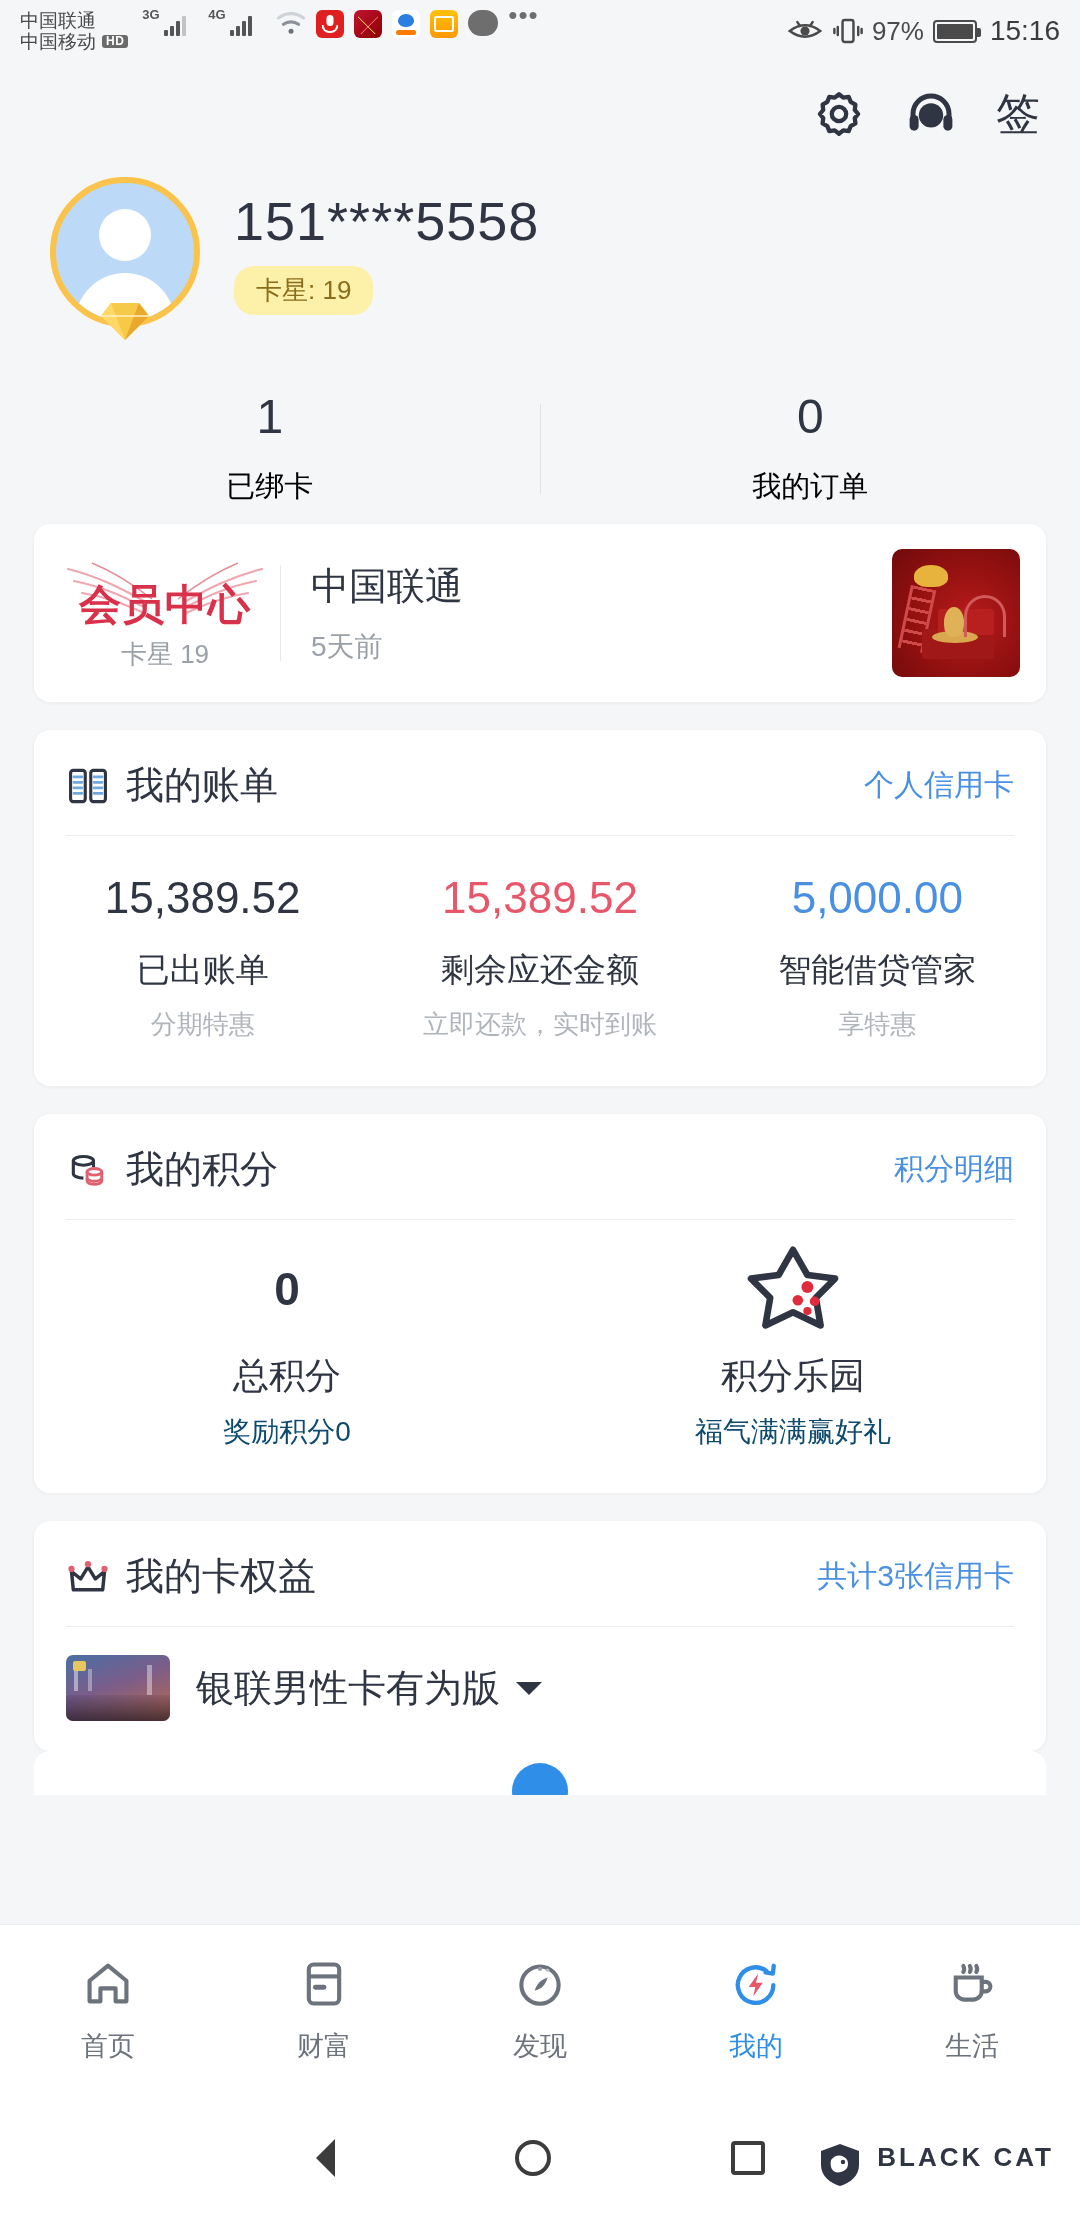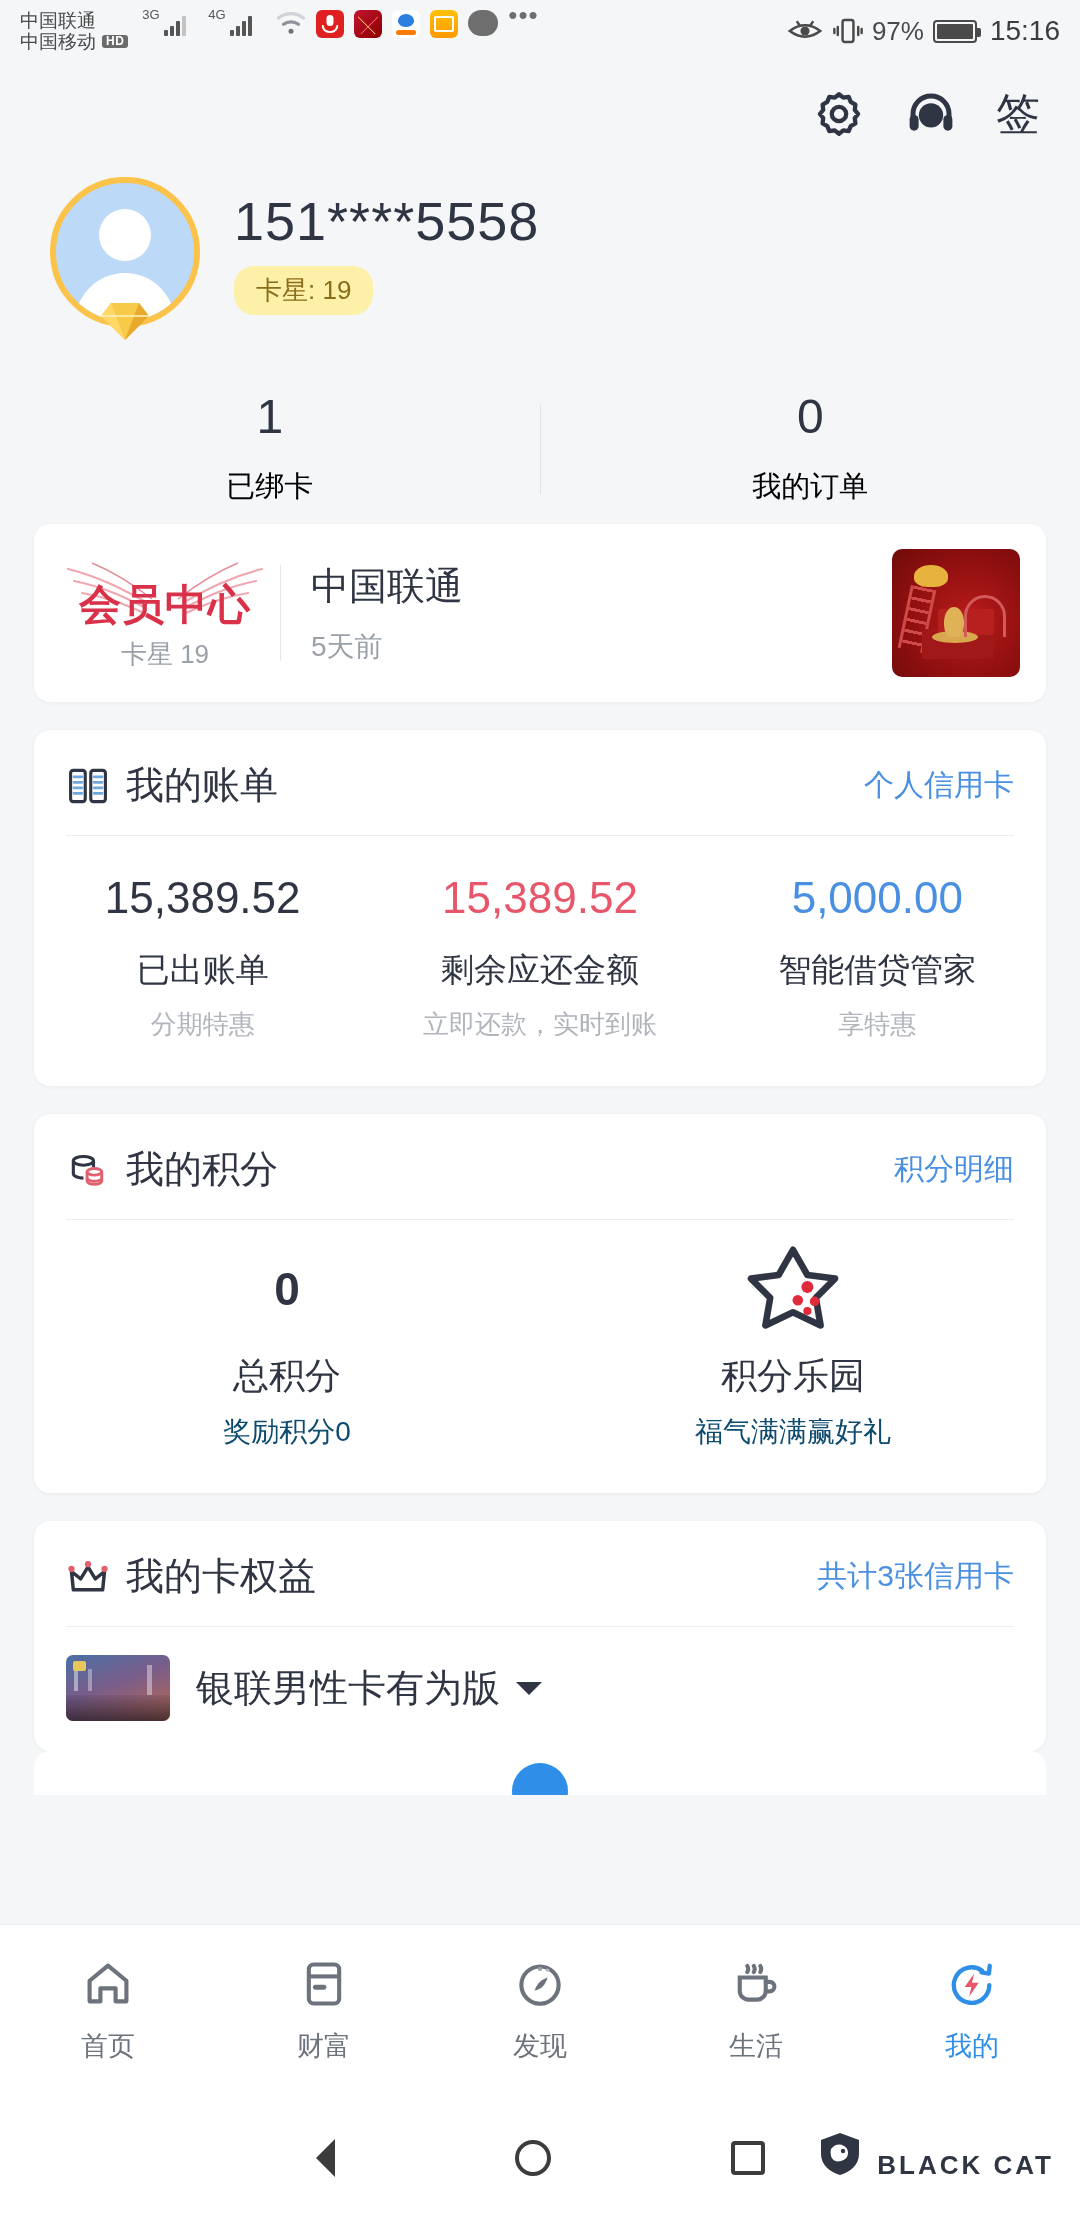--- a/index.html
+++ b/index.html
@@ -16,21 +16,21 @@
     padding:0 20px; background:#f5f6f8;
   }
   .sb-left { display:flex; align-items:flex-start; gap:10px; }
   .carriers { display:flex; flex-direction:column; line-height:1.12; }
   .carrier-row { display:flex; align-items:center; gap:6px; }
   .carrier-txt { font-size:19px; color:#4a4a4a; white-space:nowrap; }
   .hd-badge {
     font-size:12px; color:#fff; background:#6b6b6b;
     border-radius:3px; padding:0px 4px; font-weight:bold; letter-spacing:0.5px;
   }
-  .sig { display:flex; align-items:flex-end; gap:1px; position:relative; margin-left:4px;}
+  .sig { display:flex; align-items:flex-end; gap:1px; position:relative; margin-left:4px;font-weight:bold;}
   .sig .g { font-size:13px; color:#555; position:absolute; top:-3px; left:0; }
   .bars { display:flex; align-items:flex-end; gap:2px; margin-left:22px; }
   .bars i { width:4px; background:#555; display:block; border-radius:1px; }
   .bars i:nth-child(1){height:6px;} .bars i:nth-child(2){height:10px;}
   .bars i:nth-child(3){height:15px;} .bars i:nth-child(4){height:20px;}
   .bars i.dim { background:#c3c3c3; }
   .appicon { width:28px; height:28px; border-radius:6px; display:inline-block; }
   .ic-mic { background:#e02020; position:relative; }
   .ic-mic:after{content:"";position:absolute;left:50%;top:5px;width:7px;height:11px;background:#fff;border-radius:4px;transform:translateX(-50%);}
   .ic-mic:before{content:"";position:absolute;left:50%;bottom:5px;width:13px;height:6px;border:2px solid #fff;border-top:none;border-radius:0 0 8px 8px;transform:translateX(-50%);}
@@ -174,21 +174,21 @@
   .nav-item.active .nav-lbl { color:#2f8fe8; }
 
   
   .sysnav { position:absolute; left:0; right:0; bottom:0; height:124px;
     background:#fff; display:flex; align-items:center; justify-content:center; gap:180px; }
   .sys-back { width:0;height:0;border:19px solid transparent;border-right-color:#3c3c3c;border-left:none; }
   .sys-home { width:36px;height:36px;border:4px solid #3c3c3c;border-radius:50%; }
   .sys-rec { width:34px;height:34px;border:4px solid #3c3c3c;border-radius:4px; }
 
   
-  .wm { position:absolute; right:26px; bottom:39px; display:flex; align-items:flex-end; gap:14px; }
+  .wm { position:absolute; right:26px; bottom:28px; display:flex; align-items:flex-start; gap:14px; }
   .wm-txt { font-size:26px; letter-spacing:3px; color:#2f3542; font-weight:bold; }
 </style>
 </head>
 <body>
 
 <div class="screen">
 
   <div class="statusbar">
     <div class="sb-left">
       <div class="carriers">
@@ -478,39 +478,39 @@
       <span>
         <svg viewBox="0 0 24 24" width="52" height="52">
           <circle cx="12" cy="12.5" r="8.6" fill="none" stroke="#6c737c" stroke-width="1.9"></circle>
           <path d="M15.5 9 C12.5 10 10.5 12 9.5 15 C12.5 14.5 14.5 12.5 15.5 9Z" fill="#6c737c"></path>
           <circle cx="12" cy="5" r="1" fill="#9aa0a8"></circle>
           <circle cx="15.5" cy="5.6" r="0.8" fill="#b7bcc2"></circle>
         </svg>
       </span>
       <span class="nav-lbl">发现</span>
     </div>
+    <div class="nav-item active">
+      <span>
+        <svg viewBox="0 0 24 24" width="52" height="52">
+          <path d="M20 12.5 a8.2 8.2 0 1 1 -3.2 -6.5" fill="none" stroke="#2f8fe8" stroke-width="2" stroke-linecap="round"></path>
+          <path d="M20.2 3.6 l-0.4 3.6 -3.4 -0.6" fill="none" stroke="#2f8fe8" stroke-width="2" stroke-linecap="round" stroke-linejoin="round"></path>
+          <path d="M13 7.2 L8.6 13.4 h3.1 l-1 4.4 4.4 -6.4 h-3.1 z" fill="#e8566a"></path>
+        </svg>
+      </span>
+      <span class="nav-lbl">我的</span>
+    </div>
     <div class="nav-item">
       <span>
         <svg viewBox="0 0 24 24" width="52" height="52" fill="none" stroke="#6c737c" stroke-width="1.9" stroke-linecap="round">
           <path d="M4.5 9 h12 v6.2 a4 4 0 0 1 -4 4 h-4 a4 4 0 0 1 -4 -4 z"></path>
           <path d="M16.5 11 h1.8 a2.2 2.2 0 0 1 0 4.4 h-1.8"></path>
           <path d="M8 6.5 q0.8 -1.4 0 -2.8 M11 6.5 q0.8 -1.4 0 -2.8 M14 6.5 q0.8 -1.4 0 -2.8"></path>
         </svg>
       </span>
       <span class="nav-lbl">生活</span>
-    </div>
-    <div class="nav-item active">
-      <span>
-        <svg viewBox="0 0 24 24" width="52" height="52">
-          <path d="M20 12.5 a8.2 8.2 0 1 1 -3.2 -6.5" fill="none" stroke="#2f8fe8" stroke-width="2" stroke-linecap="round"></path>
-          <path d="M20.2 3.6 l-0.4 3.6 -3.4 -0.6" fill="none" stroke="#2f8fe8" stroke-width="2" stroke-linecap="round" stroke-linejoin="round"></path>
-          <path d="M13 7.2 L8.6 13.4 h3.1 l-1 4.4 4.4 -6.4 h-3.1 z" fill="#e8566a"></path>
-        </svg>
-      </span>
-      <span class="nav-lbl">我的</span>
     </div>
   </div>
 
   <div class="sysnav">
     <span class="sys-back"></span>
     <span class="sys-home"></span>
     <span class="sys-rec"></span>
   </div>
 
   <div class="wm">

